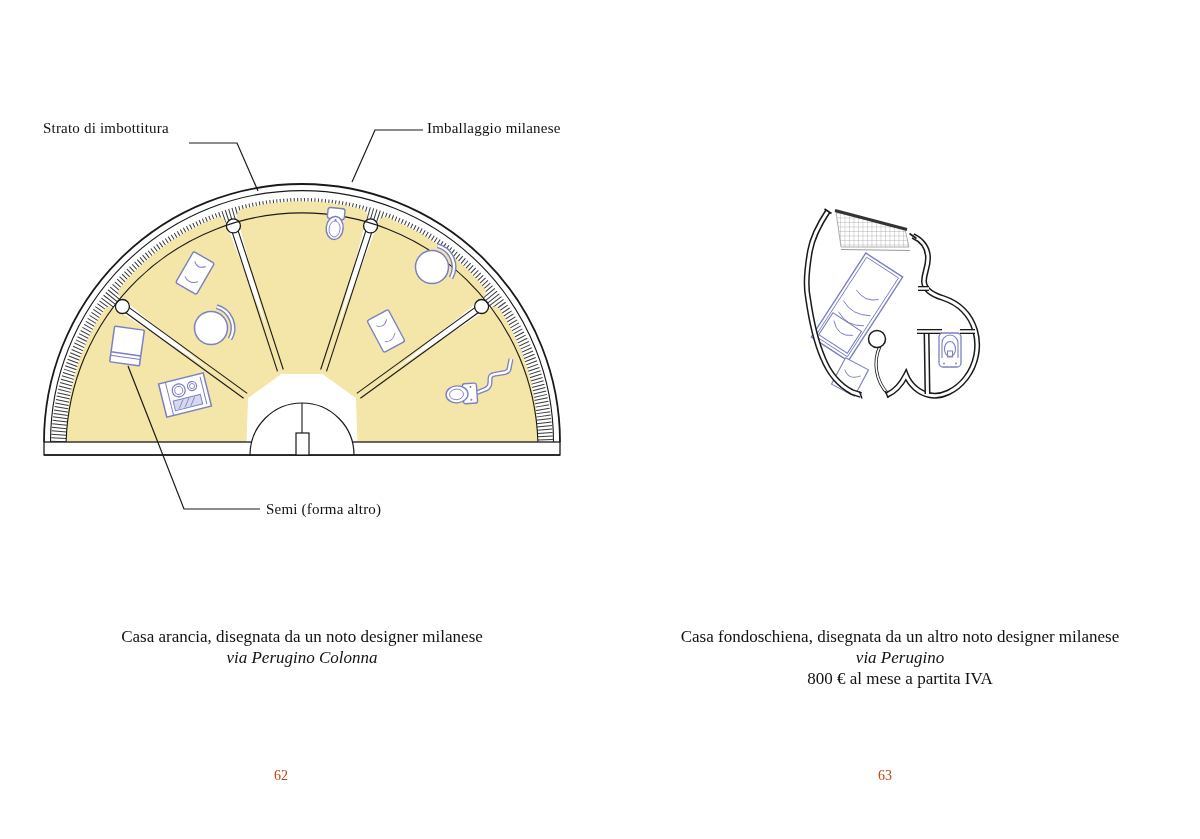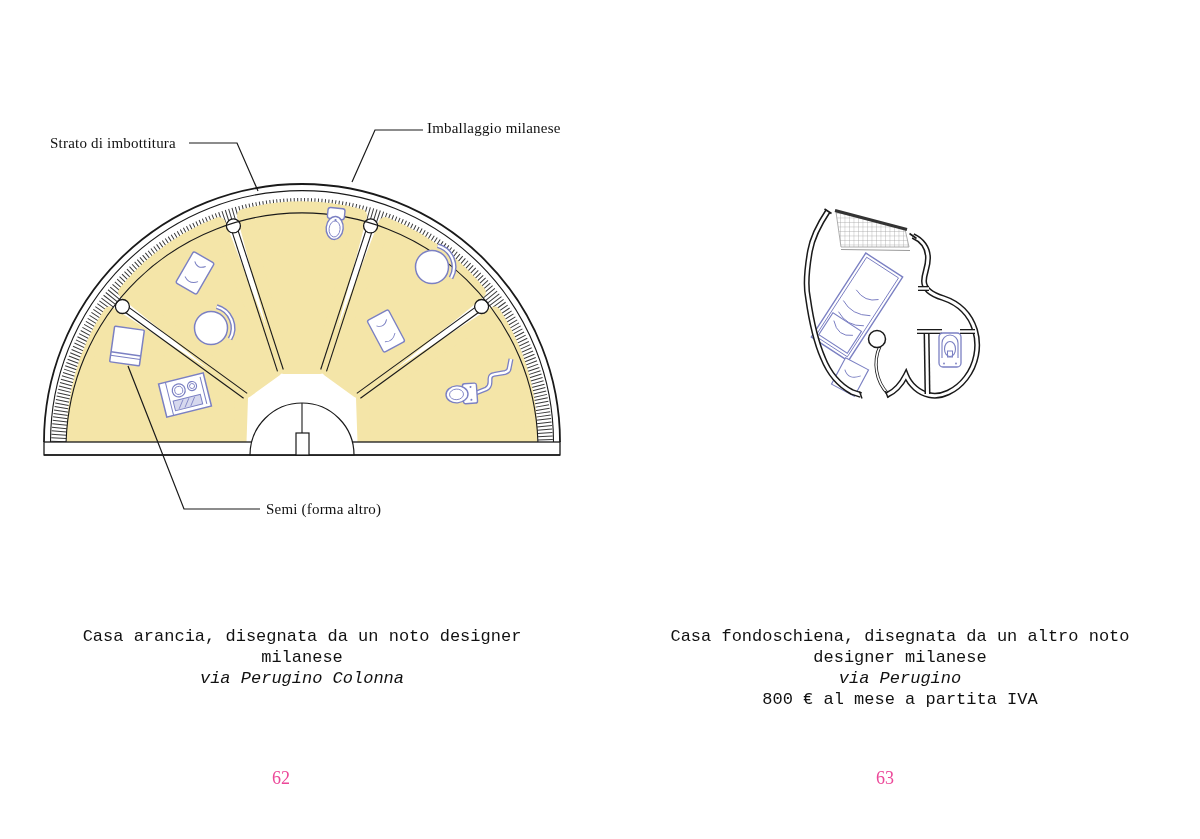--- a/index.html
+++ b/index.html
@@ -6,25 +6,25 @@
   .spread{
     position:relative;width:1200px;height:839px;background:#ffffff;
     font-family:"Liberation Serif", serif;color:#111;overflow:hidden;
   }
   svg{position:absolute;overflow:visible;}
   .annotation{
     position:absolute;font-size:15px;line-height:17px;color:#111;
     letter-spacing:.2px;white-space:nowrap;
   }
   .caption{
-    position:absolute;width:500px;text-align:center;font-size:17px;line-height:21px;color:#111;font-family:Liberation Mono, monospace;
+    position:absolute;width:500px;text-align:center;font-size:17px;line-height:21px;color:#111;
   }
   .caption .it{font-style:italic;}
   .pagenum{
-    position:absolute;width:28px;text-align:center;font-size:18px;color:#ec4899;
+    position:absolute;width:28px;text-align:center;font-size:14px;color:#c2410c;
   }
 </style>
 </head>
 <body>
 
 <div class="spread">
 
   <svg style="left:30px;top:95px;" width="550" height="440" viewBox="0 0 550 440">
 
     <g>
@@ -132,21 +132,21 @@
       </g>
     </g>
 
     <g fill="none" stroke="#1a1a1a" stroke-width="1.2">
       <path d="M 159 48 L 207 48 L 228 96"></path>
       <path d="M 393 35 L 345 35 L 322 87"></path>
       <path d="M 98 271 L 154 414 L 230 414"></path>
     </g>
   </svg>
 
-  <div class="annotation" style="left:43px;top:135px;width:140px;text-align:center;">Strato di imbottitura</div>
+  <div class="annotation" style="left:43px;top:120px;width:140px;text-align:left;">Strato di imbottitura</div>
   <div class="annotation" style="left:427px;top:120px;">Imballaggio milanese</div>
   <div class="annotation" style="left:266px;top:501px;">Semi (forma altro)</div>
 
   <div class="caption" style="left:52px;top:626px;">
     <div>Casa arancia, disegnata da un noto designer milanese</div>
     <div class="it">via Perugino Colonna</div>
   </div>
 
   <div class="pagenum" style="left:267px;top:768px;">62</div>
 

